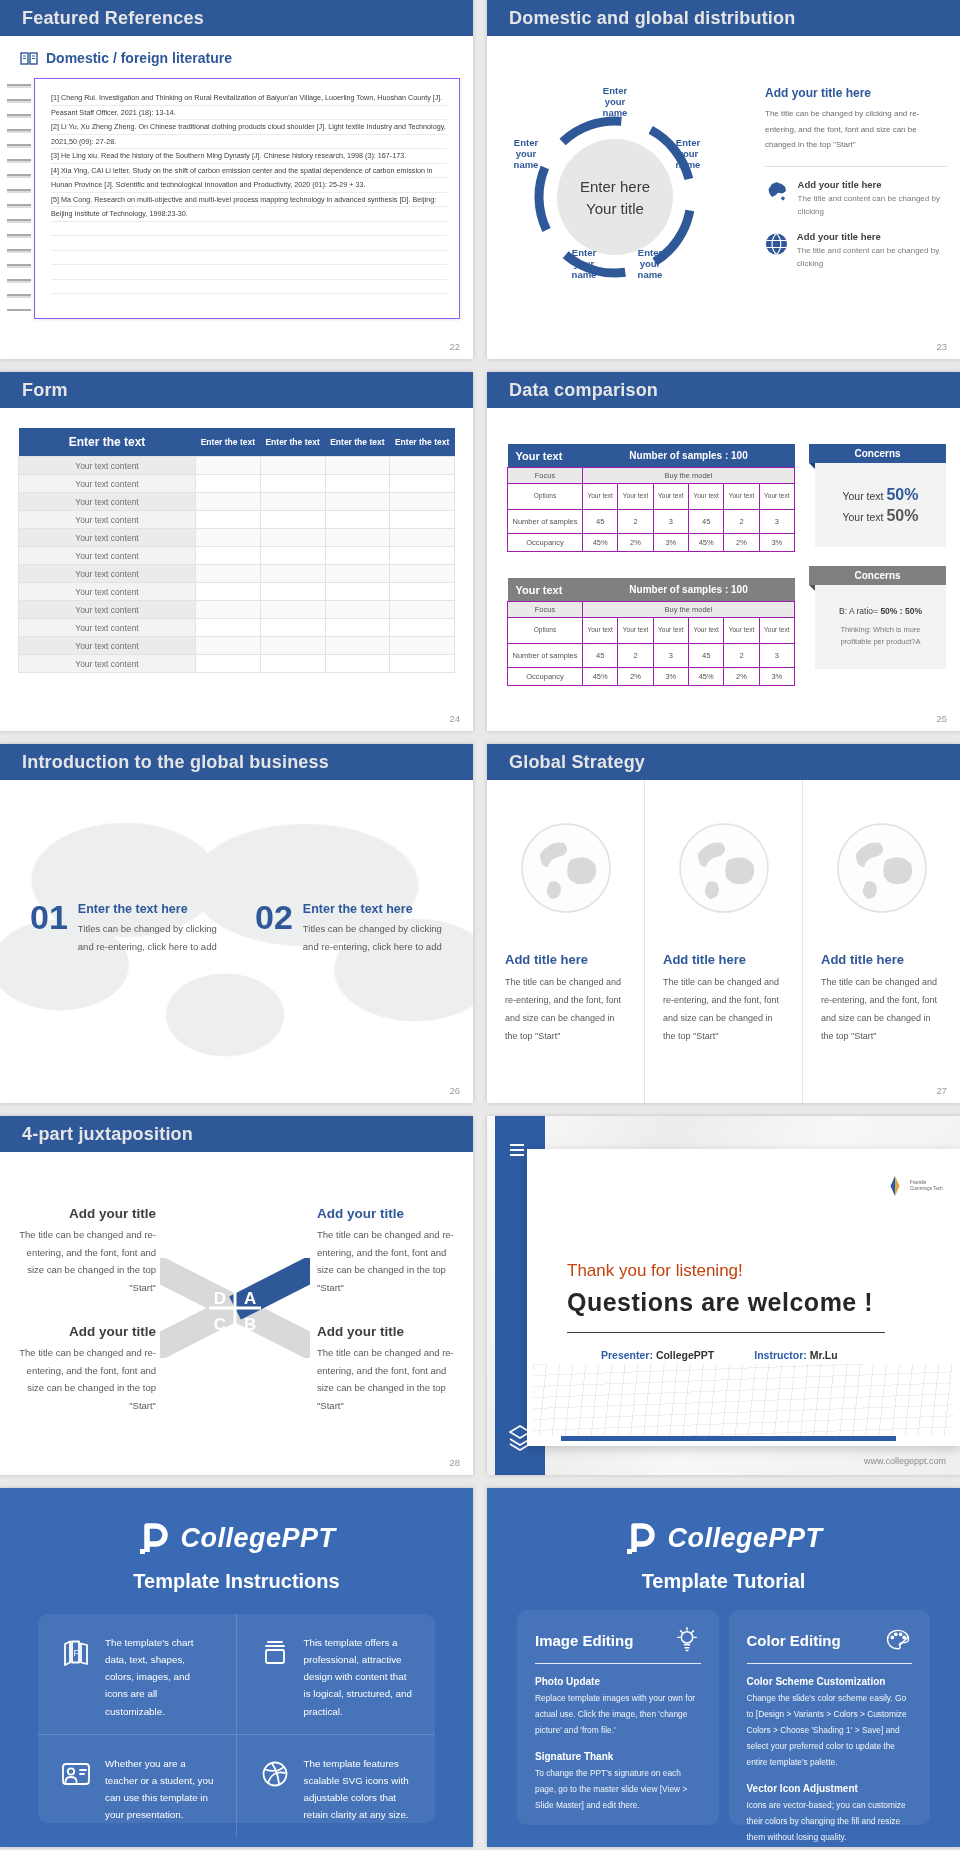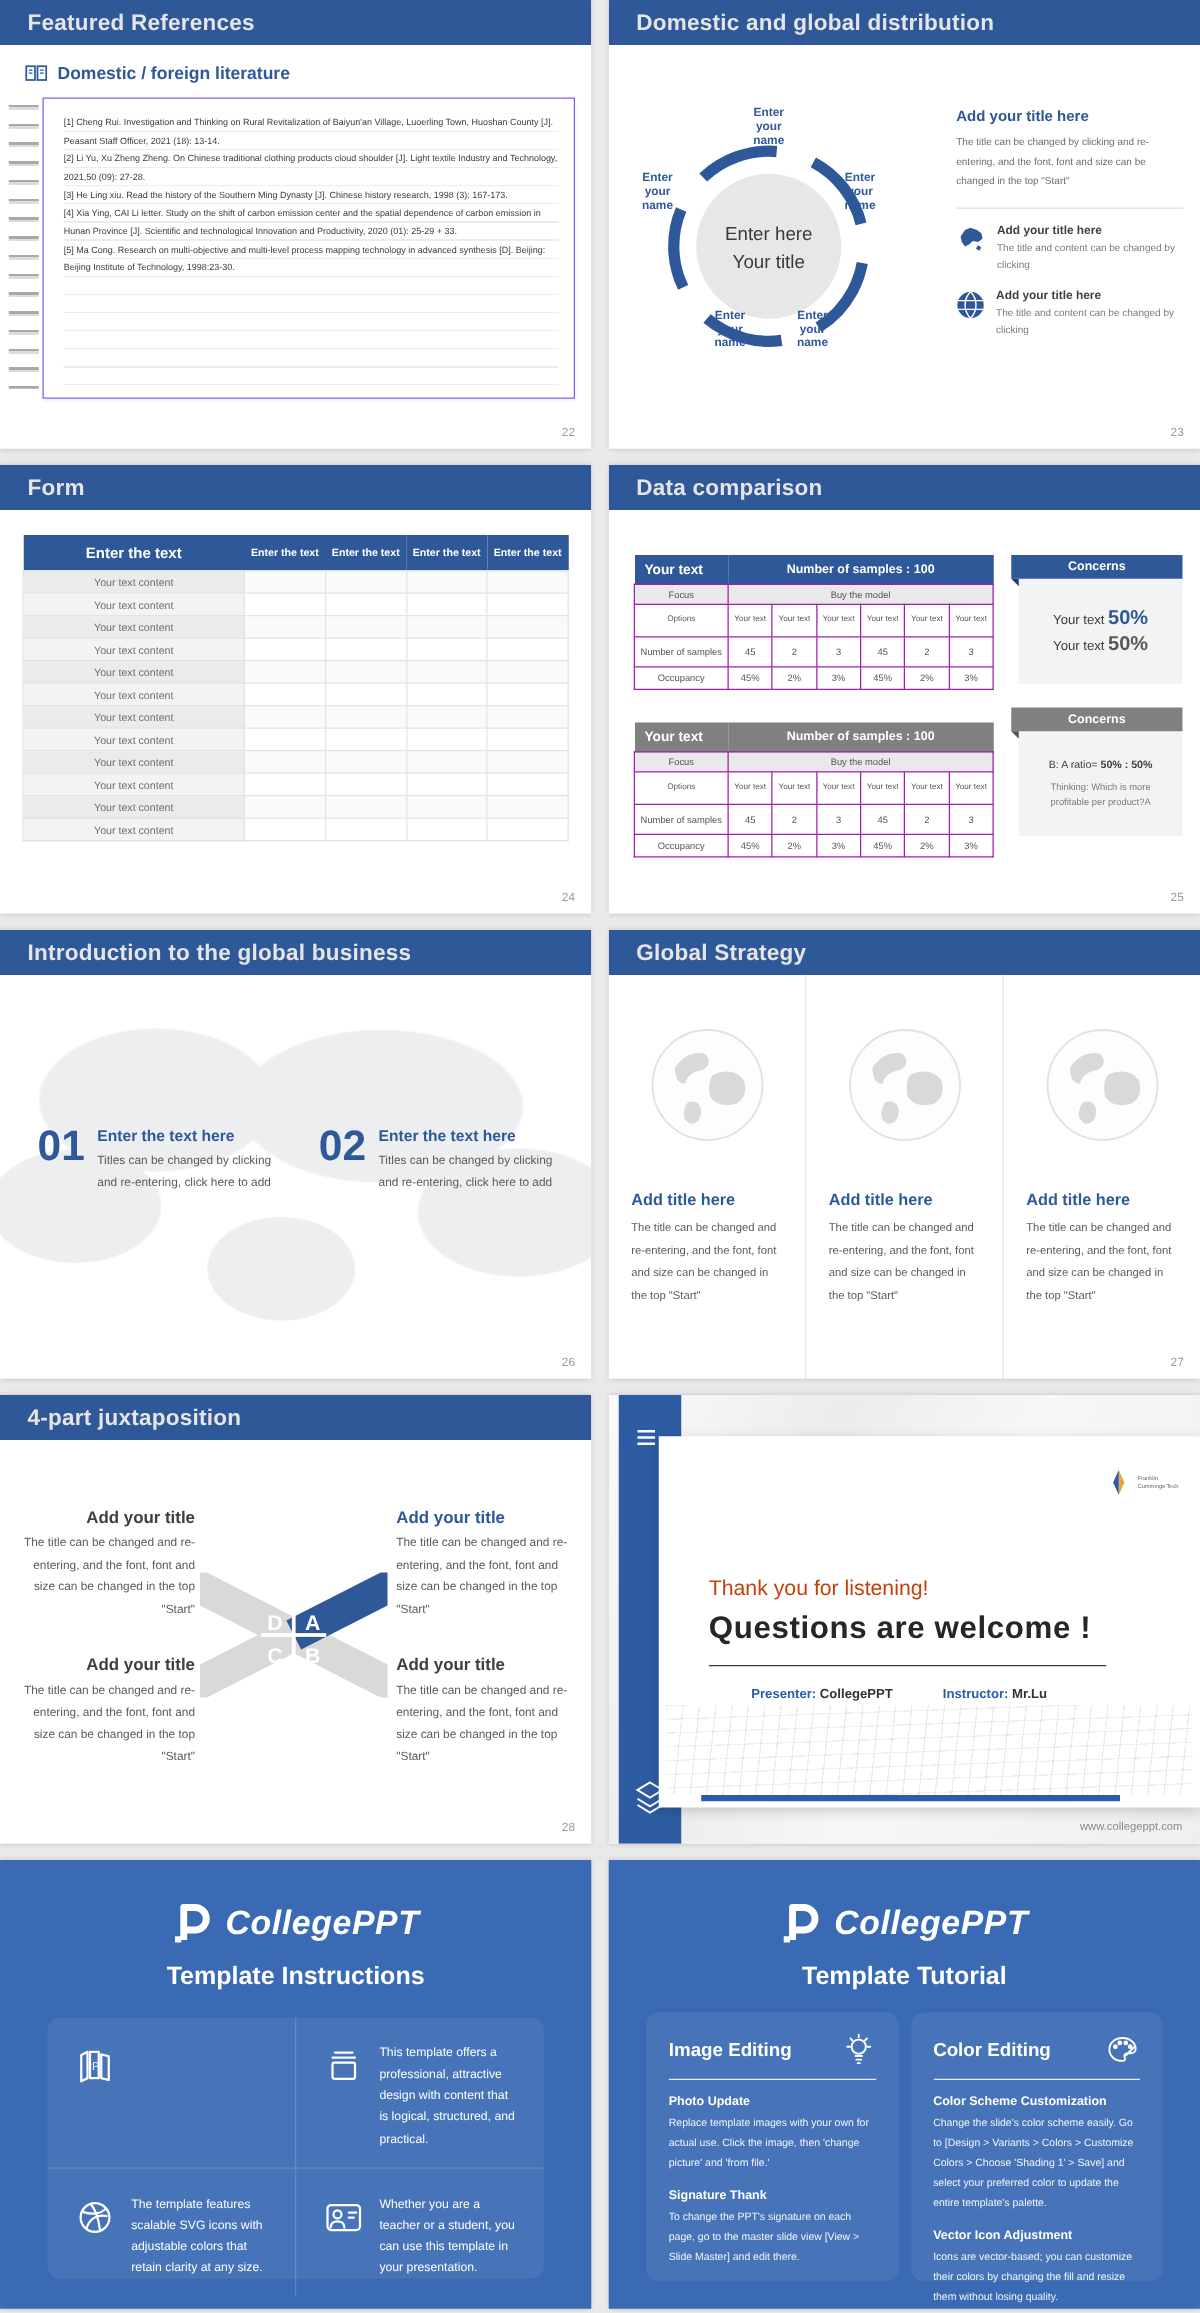--- a/index.html
+++ b/index.html
@@ -546,45 +546,46 @@
     </div>
     <h2 class="btitle">Template Instructions</h2>
     <div class="ipanel">
       <div class="icell">
         <svg class="ic" width="32" height="32" viewBox="0 0 32 32" fill="none" stroke="#fff" stroke-width="1.8" stroke-linejoin="round">
           <path d="M5 7 l5 -2.5 v21 l-5 2.5 z"></path>
             <path d="M12 4.5 h7 v21 h-7 z"></path>
             <path d="M21 6.5 l6 1.5 v19 l-6 -1.5 z"></path>
           <text x="13.5" y="19" font-size="9" fill="#fff" stroke="none">P</text>
         </svg>
+        <p>The template's chart data, text, shapes, colors, images, and icons are all customizable.</p>
       </div>
       <div class="icell">
         <svg class="ic" width="32" height="32" viewBox="0 0 32 32" fill="none" stroke="#fff" stroke-width="1.8" stroke-linecap="round">
           <path d="M9 5 h14 M7 9 h18"></path>
             <rect x="7" y="13" width="18" height="13" rx="1.5"></rect>
         </svg>
         <p>This template offers a professional, attractive design with content that is logical, structured, and practical.</p>
+      </div>
+      <div class="icell">
+        <svg class="ic" width="32" height="32" viewBox="0 0 32 32" fill="none" stroke="#fff" stroke-width="1.8" stroke-linecap="round">
+          <rect x="3" y="6" width="26" height="20" rx="3"></rect>
+            <circle cx="11" cy="13.5" r="3.2"></circle>
+            <path d="M5.5 24 c0-3.5 2.7-5 5.5-5 s5.5 1.5 5.5 5"></path>
+            <path d="M20 12 h6 M20 16 h4"></path>
+        </svg>
+        <p>Whether you are a teacher or a student, you can use this template in your presentation.</p>
       </div>
       <div class="icell">
         <svg class="ic" width="32" height="32" viewBox="0 0 32 32" fill="none" stroke="#fff" stroke-width="1.8">
           <circle cx="16" cy="16" r="11.5"></circle>
             <path d="M6 11.5 c8 2.5 15 1.5 19-3"></path>
             <path d="M9 25.5 c2-8 8-12.5 17-10.5"></path>
             <path d="M12.5 5 c4.5 5.5 6.5 13 7.5 21"></path>
         </svg>
         <p>The template features scalable SVG icons with adjustable colors that retain clarity at any size.</p>
-      </div>
-      <div class="icell">
-        <svg class="ic" width="32" height="32" viewBox="0 0 32 32" fill="none" stroke="#fff" stroke-width="1.8" stroke-linecap="round">
-          <rect x="3" y="6" width="26" height="20" rx="3"></rect>
-            <circle cx="11" cy="13.5" r="3.2"></circle>
-            <path d="M5.5 24 c0-3.5 2.7-5 5.5-5 s5.5 1.5 5.5 5"></path>
-            <path d="M20 12 h6 M20 16 h4"></path>
-        </svg>
-        <p>Whether you are a teacher or a student, you can use this template in your presentation.</p>
       </div>
     </div>
   </div>
 
   <div class="slide brand">
     <div class="blogo">
       <svg width="32" height="36" viewBox="0 0 32 36">
         <path d="M10 32 V6 h9 a9 9 0 0 1 0 18 h-9" fill="none" stroke="#fff" stroke-width="5.5" stroke-linejoin="round"></path>
         <rect x="3" y="29" width="5" height="5" fill="#fff"></rect>
       </svg>

